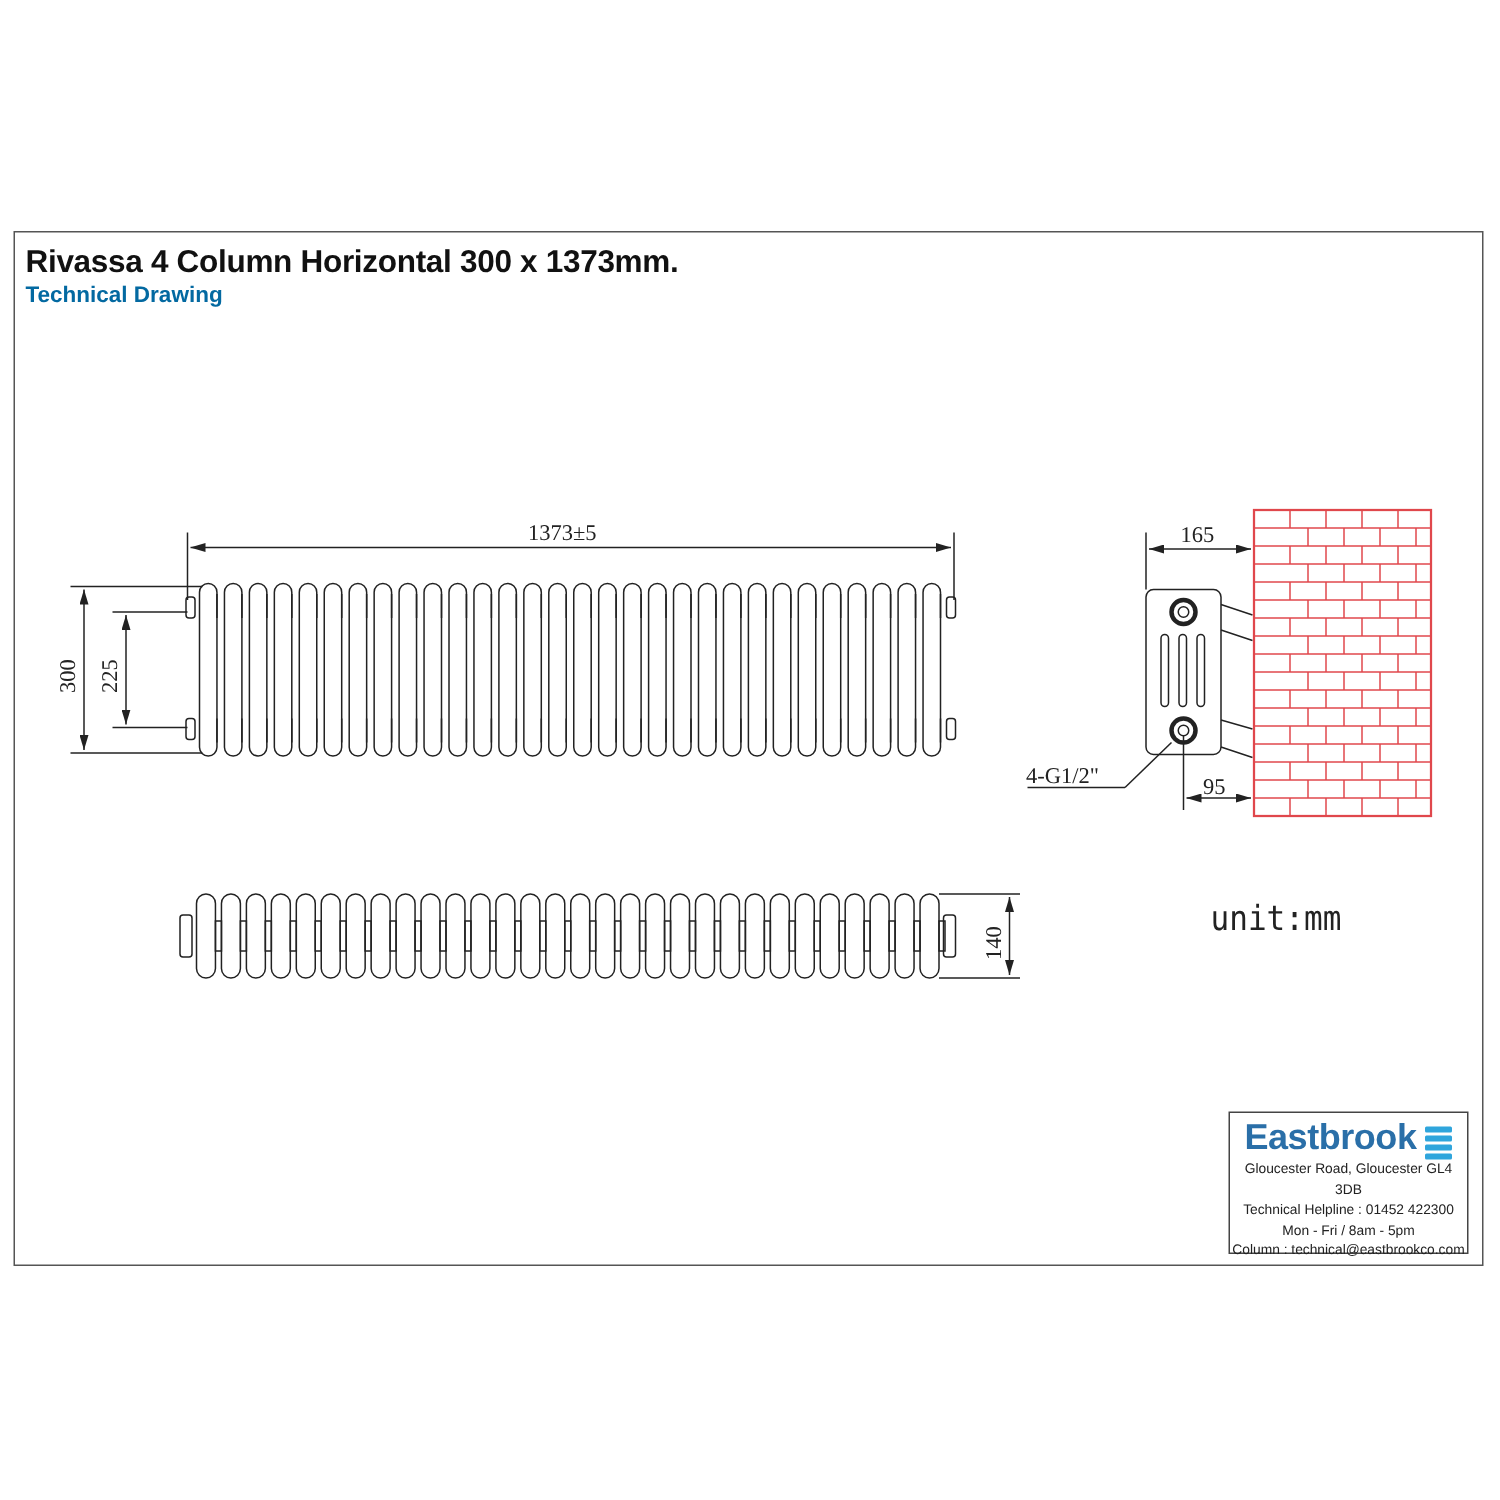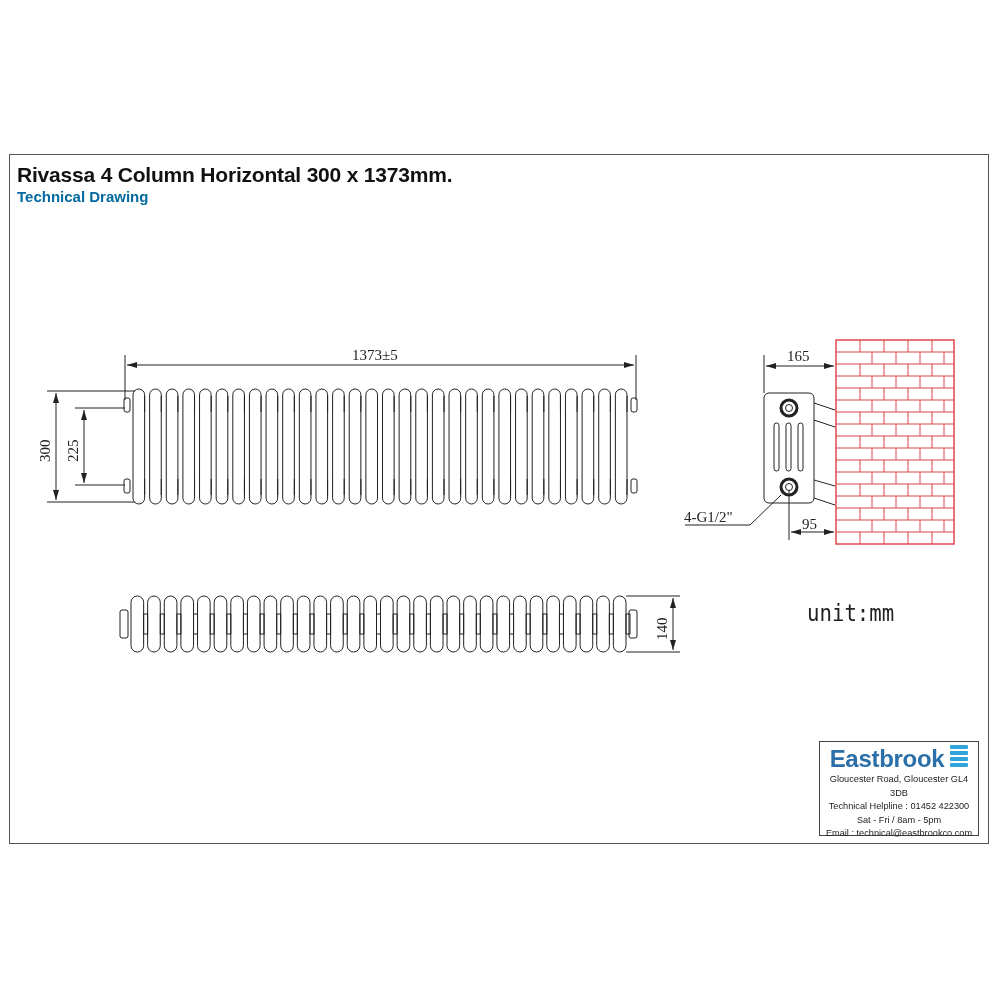--- a/index.html
+++ b/index.html
@@ -4,21 +4,21 @@
 <style>
   html,body{margin:0;padding:0;background:#fff;}
   body{width:1000px;height:1000px;position:relative;overflow:hidden;font-family:"Liberation Sans",sans-serif;}
   .frame{position:absolute;left:9px;top:154px;width:980px;height:690px;border:1.5px solid #555;box-sizing:border-box;}
   .title{position:absolute;left:17px;top:163px;font-size:21px;font-weight:bold;color:#111;letter-spacing:-0.2px;text-align:right;}
   .subtitle{position:absolute;left:17px;top:188px;font-size:15px;font-weight:bold;color:#0369a1;}
   svg.drawing{position:absolute;left:0;top:0;}
   .dim{font-family:"Liberation Serif",serif;font-size:15px;fill:#222;}
   .unit{position:absolute;left:807px;top:600px;font-family:"DejaVu Sans Mono",monospace;font-size:23px;color:#222;transform:scaleX(0.9);transform-origin:left;}
   .logo-box{position:absolute;left:819px;top:741px;width:160px;height:95px;border:1px solid #444;box-sizing:border-box;text-align:center;}
-  .brand{display:flex;align-items:flex-start;justify-content:center;margin-top:3px;gap:6px;}
+  .brand{display:flex;align-items:flex-end;justify-content:center;margin-top:3px;gap:6px;}
   .brand-name{font-size:24px;font-weight:bold;color:#2a6fa8;letter-spacing:-0.3px;}
   .brand-icon{display:flex;flex-direction:column;gap:2px;}
   .brand-icon span{display:block;width:18px;height:4px;background:#2fa5dc;border-radius:1px;}
   .info{font-size:9.2px;color:#222;line-height:13.5px;}
 </style>
 </head>
 <body>
 
 <div class="frame"></div>
 <div class="title">Rivassa 4 Column Horizontal 300 x 1373mm.</div>
@@ -336,15 +336,15 @@
     <span class="brand-name">Eastbrook</span>
     <span class="brand-icon">
         <span></span>
         <span></span>
         <span></span>
         <span></span>
       </span>
   </div>
   <div class="info">Gloucester Road, Gloucester GL4 3DB</div>
   <div class="info">Technical Helpline : 01452 422300</div>
-  <div class="info">Sat - Fri / 8am - 5pm</div>
-  <div class="info">Email : technical@eastbrookco.com</div>
+  <div class="info">Mon - Fri / 8am - 5pm</div>
+  <div class="info">Column : technical@eastbrookco.com</div>
 </div>
 
 </body></html>

